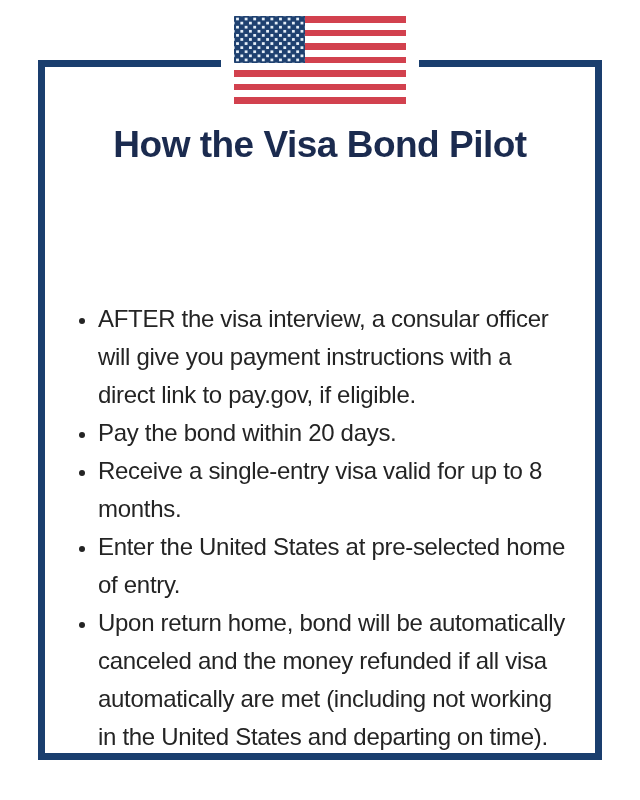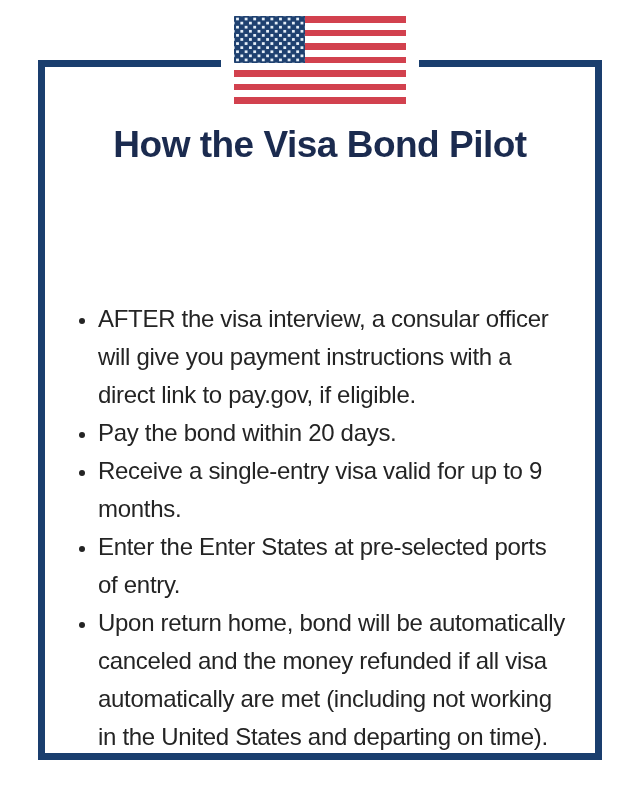--- a/index.html
+++ b/index.html
@@ -106,23 +106,23 @@
 
   <h1 class="title">
     <span>How the Visa Bond Pilot</span>
   </h1>
 
   <ul class="bullets">
     <li>AFTER the visa interview, a consular officer
 will give you payment instructions with a
 direct link to pay.gov, if eligible.</li>
     <li>Pay the bond within 20 days.</li>
-    <li>Receive a single-entry visa valid for up to 9
+    <li>Receive a single-entry visa valid for up to 8
 months.</li>
-    <li>Enter the Enter States at pre-selected ports
+    <li>Enter the United States at pre-selected home
 of entry.</li>
     <li>Upon return home, bond will be automatically
 canceled and the money refunded if all visa
 automatically are met (including not working
 in the United States and departing on time).</li>
   </ul>
 
 </div>
 
 </body></html>

